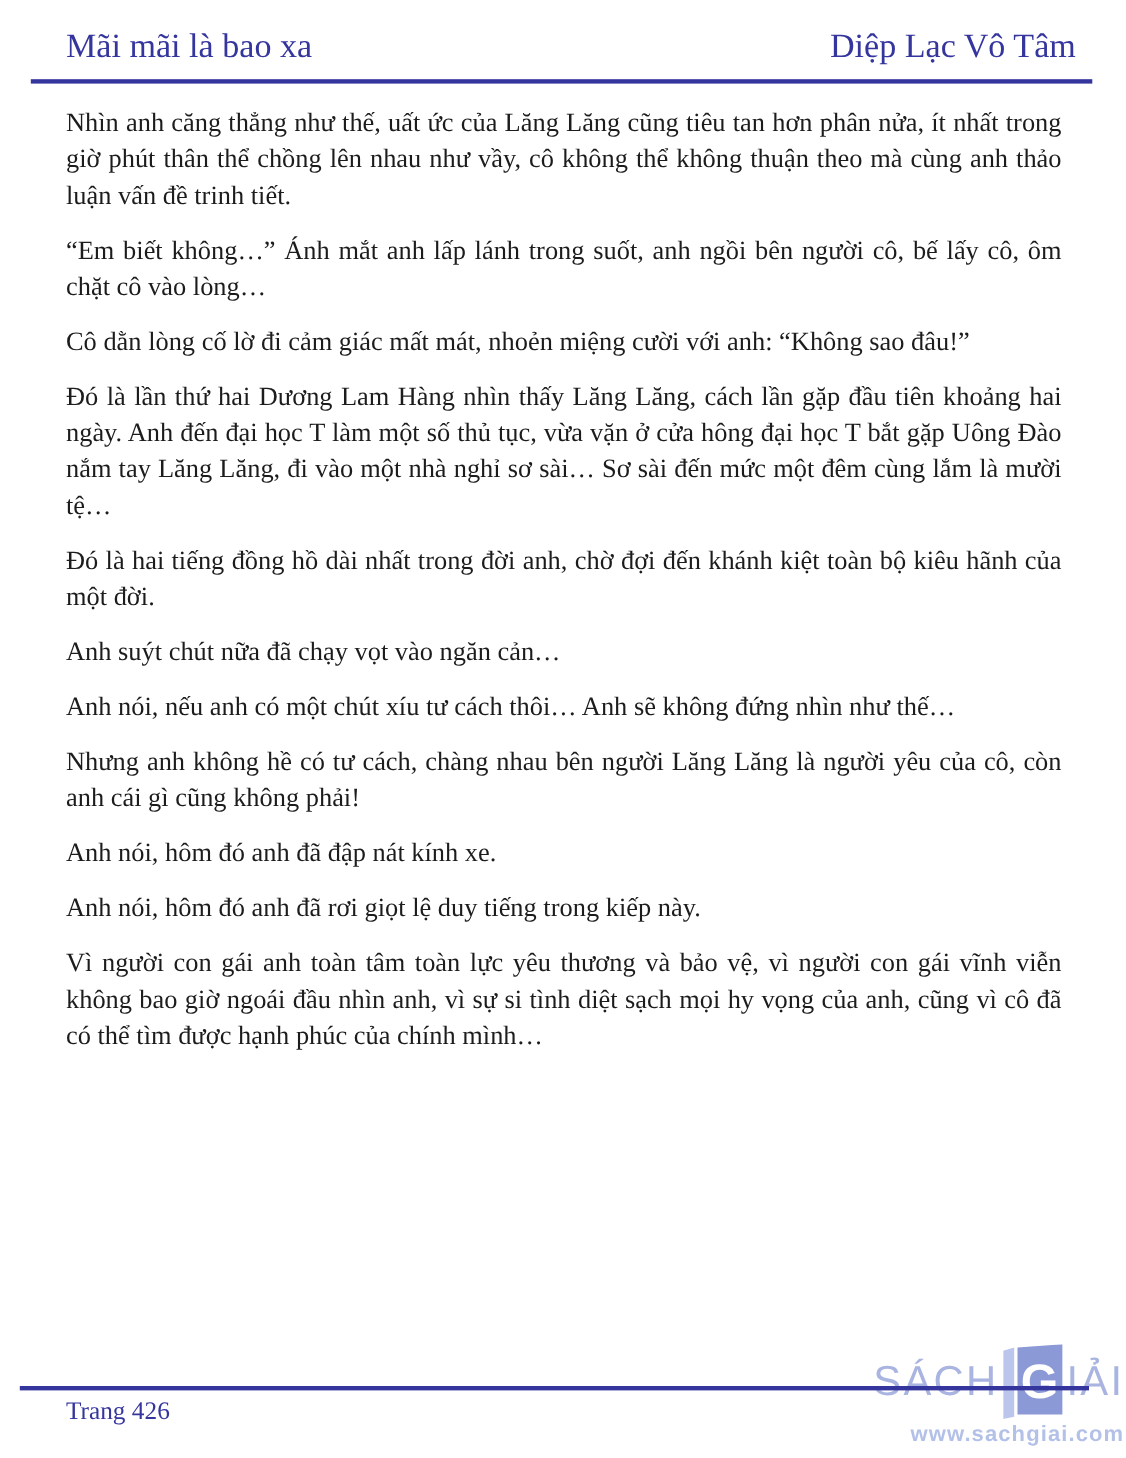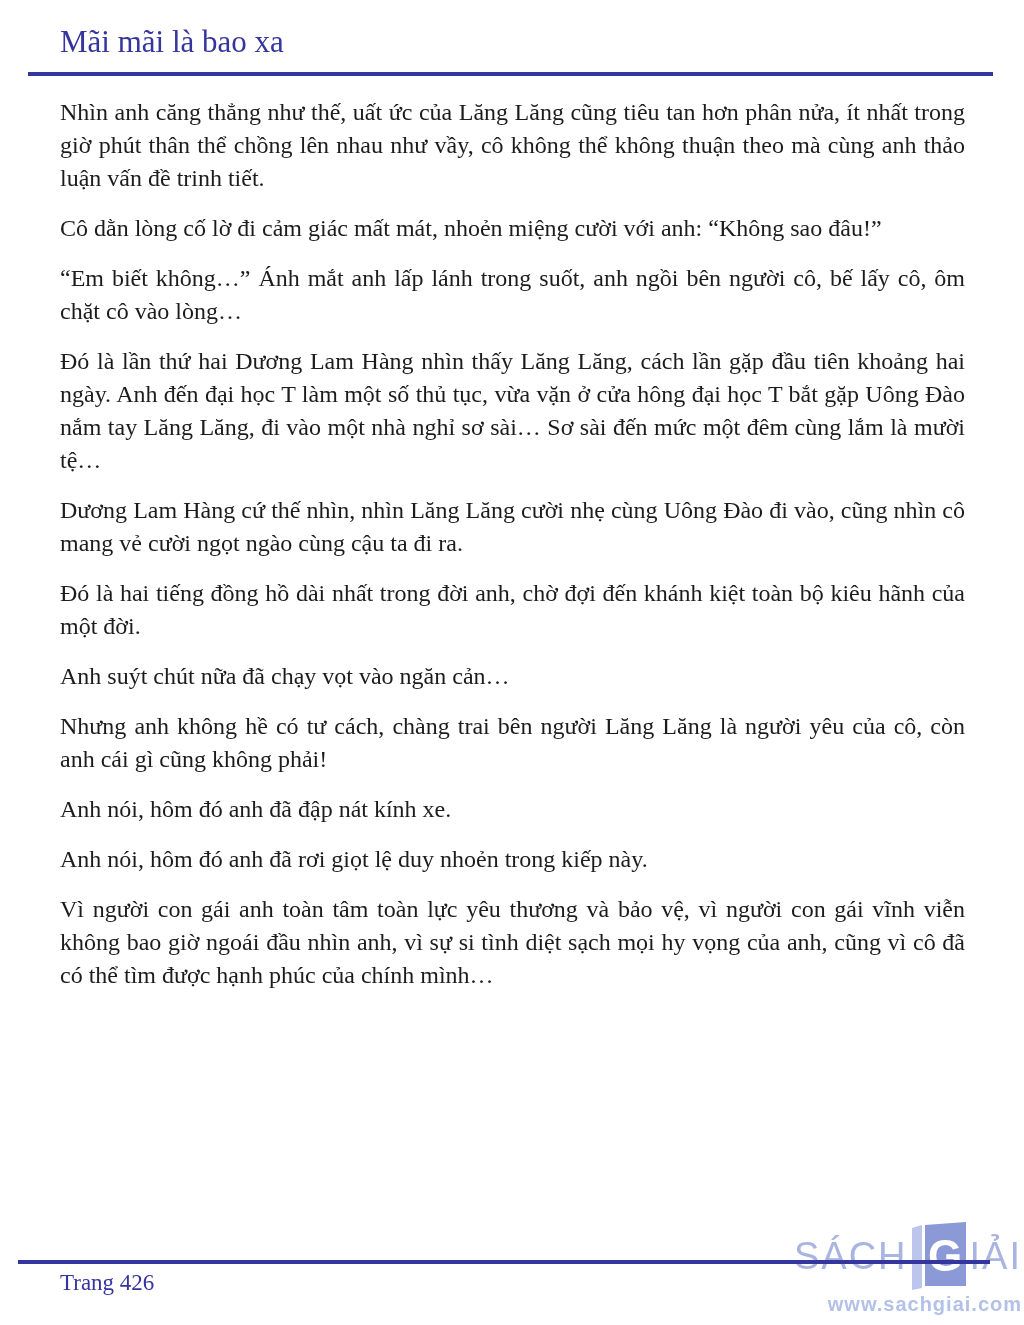--- a/index.html
+++ b/index.html
@@ -89,34 +89,35 @@
     color: #b3c1e8;
   }
 </style>
 </head>
 <body>
 
 <div class="page">
 
   <div class="page-header">
     <span>Mãi mãi là bao xa</span>
+    <span>Diệp Lạc Vô Tâm</span>
   </div>
   <div class="header-rule"></div>
 
   <div class="body-text">
     <p>Nhìn anh căng thẳng như thế, uất ức của Lăng Lăng cũng tiêu tan hơn phân nửa, ít nhất trong giờ phút thân thể chồng lên nhau như vầy, cô không thể không thuận theo mà cùng anh thảo luận vấn đề trinh tiết.</p>
+    <p>“Em biết không…” Ánh mắt anh lấp lánh trong suốt, anh ngồi bên người cô, bế lấy cô, ôm chặt cô vào lòng…</p>
     <p>Cô dằn lòng cố lờ đi cảm giác mất mát, nhoẻn miệng cười với anh: “Không sao đâu!”</p>
-    <p>“Em biết không…” Ánh mắt anh lấp lánh trong suốt, anh ngồi bên người cô, bế lấy cô, ôm chặt cô vào lòng…</p>
     <p>Đó là lần thứ hai Dương Lam Hàng nhìn thấy Lăng Lăng, cách lần gặp đầu tiên khoảng hai ngày. Anh đến đại học T làm một số thủ tục, vừa vặn ở cửa hông đại học T bắt gặp Uông Đào nắm tay Lăng Lăng, đi vào một nhà nghỉ sơ sài… Sơ sài đến mức một đêm cùng lắm là mười tệ…</p>
-    <p>Dương Lam Hàng cứ thế nhìn, nhìn Lăng Lăng cười nhẹ cùng Uông Đào đi vào, cũng nhìn cô mang vẻ cười ngọt ngào cùng cậu ta đi ra.</p>
     <p>Đó là hai tiếng đồng hồ dài nhất trong đời anh, chờ đợi đến khánh kiệt toàn bộ kiêu hãnh của một đời.</p>
     <p>Anh suýt chút nữa đã chạy vọt vào ngăn cản…</p>
-    <p>Nhưng anh không hề có tư cách, chàng trai bên người Lăng Lăng là người yêu của cô, còn anh cái gì cũng không phải!</p>
+    <p>Anh nói, nếu anh có một chút xíu tư cách thôi…  Anh sẽ không đứng nhìn như thế…</p>
+    <p>Nhưng anh không hề có tư cách, chàng nhau bên người Lăng Lăng là người yêu của cô, còn anh cái gì cũng không phải!</p>
     <p>Anh nói, hôm đó anh đã đập nát kính xe.</p>
-    <p>Anh nói, hôm đó anh đã rơi giọt lệ duy nhoẻn trong kiếp này.</p>
+    <p>Anh nói, hôm đó anh đã rơi giọt lệ duy tiếng trong kiếp này.</p>
     <p>Vì người con gái anh toàn tâm toàn lực yêu thương và bảo vệ, vì người con gái vĩnh viễn không bao giờ ngoái đầu nhìn anh, vì sự si tình diệt sạch mọi hy vọng của anh, cũng vì cô đã có thể tìm được hạnh phúc của chính mình…</p>
   </div>
 
   <div class="watermark">
     <div class="brand-row">
       <span>SÁCH</span>
       <svg class="book-icon" width="54" height="68" viewBox="0 0 54 68" xmlns="http://www.w3.org/2000/svg">
         <polygon points="0,6 10,3 10,66 0,68" fill="#bcc5ec"></polygon>
         <polygon points="13,3 54,0 54,64 13,64" fill="#8b99d6"></polygon>
         <text x="34" y="49" text-anchor="middle" font-family="Liberation Sans, sans-serif" font-size="44" font-weight="bold" fill="#ffffff">G</text>

